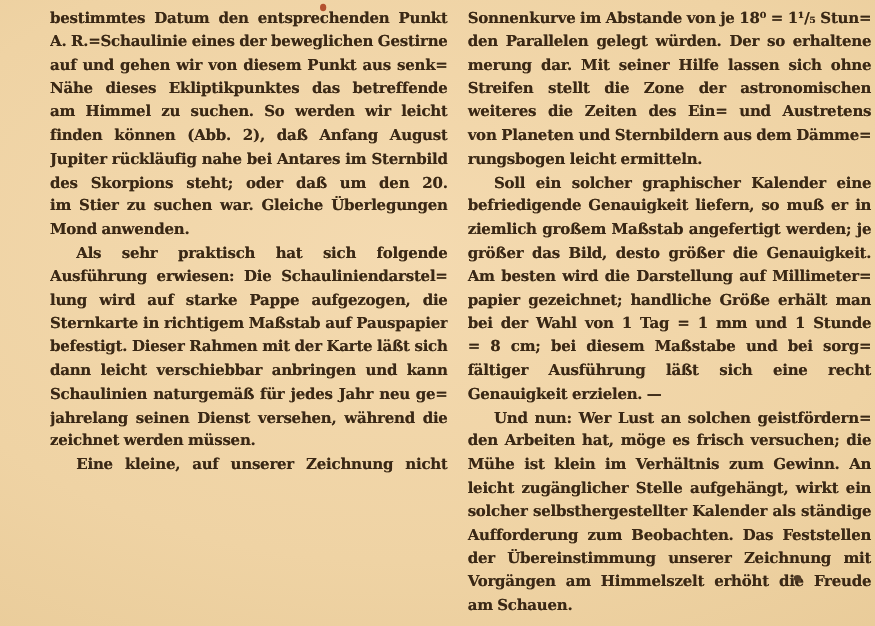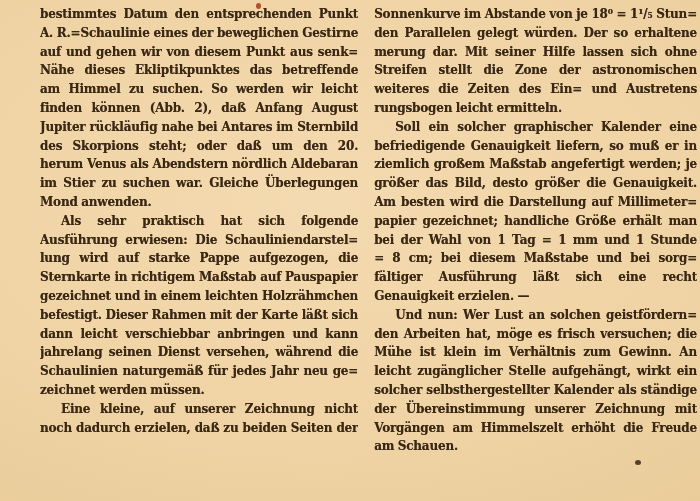--- a/index.html
+++ b/index.html
@@ -62,58 +62,57 @@
 <div class="page">
   <div class="col col-left">
       <div class="line">bestimmtes Datum den entsprechenden Punkt zur</div>
       <div class="line">A. R.=Schaulinie eines der beweglichen Gestirne</div>
       <div class="line">auf und gehen wir von diesem Punkt aus senk=</div>
       <div class="line">Nähe dieses Ekliptikpunktes das betreffende Gestirn</div>
       <div class="line">am Himmel zu suchen. So werden wir leicht</div>
       <div class="line">finden können (Abb. 2), daß Anfang August</div>
       <div class="line">Jupiter rückläufig nahe bei Antares im Sternbild</div>
       <div class="line">des Skorpions steht; oder daß um den 20. December</div>
-      <div class="line">herum Venus als Abendstern nördlich Aldebaran</div>
       <div class="line">im Stier zu suchen war. Gleiche Überlegungen</div>
       <div class="line par-end">Mond anwenden.</div>
       <div class="line indent">Als sehr praktisch hat sich folgende technische</div>
       <div class="line">Ausführung erwiesen: Die Schauliniendarstel=</div>
       <div class="line">lung wird auf starke Pappe aufgezogen, die</div>
       <div class="line">Sternkarte in richtigem Maßstab auf Pauspapier</div>
-      <div class="line">gezeichnet und in einem leichten Holzrähmchen</div>
       <div class="line">befestigt. Dieser Rahmen mit der Karte läßt sich</div>
       <div class="line">dann leicht verschiebbar anbringen und kann</div>
+      <div class="line">Schaulinien naturgemäß für jedes Jahr neu ge=</div>
       <div class="line">jahrelang seinen Dienst versehen, während die</div>
-      <div class="line">Schaulinien naturgemäß für jedes Jahr neu ge=</div>
       <div class="line par-end">zeichnet werden müssen.</div>
       <div class="line indent">Eine kleine, auf unserer Zeichnung nicht aus=</div>
-      <div class="line">noch dadurch erzielen, daß zu beiden Seiten der</div>
     </div>
   <div class="col col-right">
       <div class="line">Sonnenkurve im Abstande von je 18⁰ = 1¹/₅ Stun=</div>
       <div class="line">den Parallelen gelegt würden. Der so erhaltene</div>
       <div class="line">merung dar. Mit seiner Hilfe lassen sich ohne</div>
       <div class="line">Streifen stellt die Zone der astronomischen Däm=</div>
       <div class="line">weiteres die Zeiten des Ein= und Austretens</div>
+      <div class="line">von Planeten und Sternbildern aus dem Dämme=</div>
       <div class="line par-end">rungsbogen leicht ermitteln.</div>
       <div class="line indent">Soll ein solcher graphischer Kalender eine</div>
       <div class="line">befriedigende Genauigkeit liefern, so muß er in</div>
       <div class="line">ziemlich großem Maßstab angefertigt werden; je</div>
       <div class="line">größer das Bild, desto größer die Genauigkeit.</div>
       <div class="line">Am besten wird die Darstellung auf Millimeter=</div>
       <div class="line">papier gezeichnet; handliche Größe erhält man</div>
       <div class="line">bei der Wahl von 1 Tag = 1 mm und 1 Stunde</div>
       <div class="line">= 8 cm; bei diesem Maßstabe und bei sorg=</div>
       <div class="line">fältiger Ausführung läßt sich eine recht erhebliche</div>
       <div class="line par-end">Genauigkeit erzielen. —</div>
       <div class="line indent">Und nun: Wer Lust an solchen geistfördern=</div>
       <div class="line">den Arbeiten hat, möge es frisch versuchen; die</div>
       <div class="line">Mühe ist klein im Verhältnis zum Gewinn. An</div>
       <div class="line">leicht zugänglicher Stelle aufgehängt, wirkt ein</div>
       <div class="line">solcher selbsthergestellter Kalender als ständige</div>
+      <div class="line">Aufforderung zum Beobachten. Das Feststellen</div>
       <div class="line">der Übereinstimmung unserer Zeichnung mit den</div>
       <div class="line">Vorgängen am Himmelszelt erhöht die Freude</div>
       <div class="line par-end">am Schauen.</div>
     </div>
 </div>
 
 <div class="speck speck-red"></div>
 <div class="speck speck-dark"></div>
 
 </body></html>

